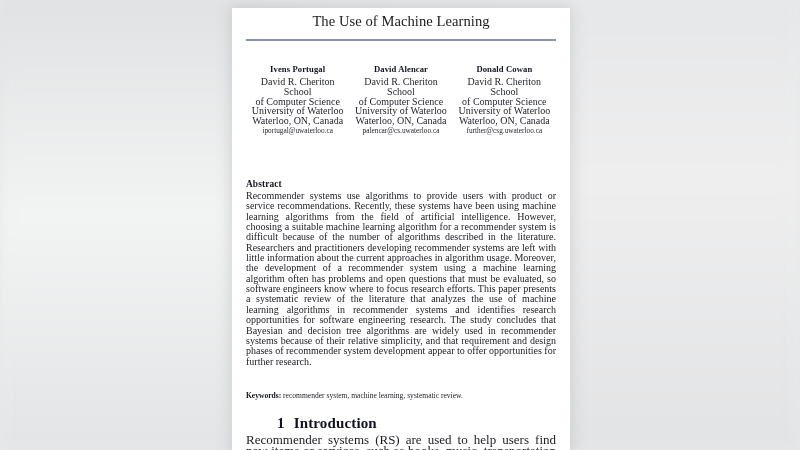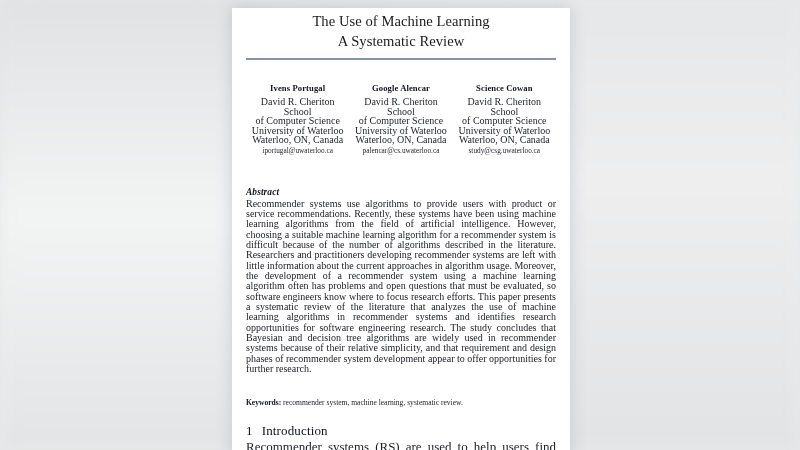--- a/index.html
+++ b/index.html
@@ -102,24 +102,23 @@
     font-size: 7.3px;
     color: #1d2028;
     margin-top: 1px;
   }
 
   
   .abstract-heading {
     font-weight: bold;
     font-size: 9.4px;
     color: #12151f;
-    margin-top: 31px;
+    margin-top: 43px;
     margin-bottom: 2px;
     letter-spacing: 0.1px;
-    font-style: italic;
   }
   .abstract-body {
     font-size: 10px;
     line-height: 10.35px;
     text-align: justify;
     text-justify: inter-word;
     color: #1a1c22;
     hyphens: none;
   }
 
@@ -127,24 +126,25 @@
     font-size: 7.55px;
     line-height: 10.3px;
     margin-top: 24px;
     color: #1a1c22;
   }
   .keywords b { color: #10131f; }
 
   
   .section-heading {
     margin-top: 14px;
-    font-size: 13px;
-    font-weight: normal;
+    font-size: 15px;
+    font-weight: bold;
     color: #10131f;
     letter-spacing: 0.15px;
+    margin-left: 31px;
   }
   .section-num { margin-right: 9px; }
   .section-body {
     font-size: 13px;
     line-height: 10.4px;
     text-align: justify;
     color: #1a1c22;
     margin-top: 3px;
   }
 </style>
@@ -153,52 +153,51 @@
 
 <div id="backdrop"></div>
 <div id="backdrop-left"></div>
 <div id="backdrop-right"></div>
 
 <div id="page">
   <div id="page-inner">
 
     <div class="title">
       <span class="title-line">The Use of Machine Learning</span>
-      <span class="title-line">A Systematic Review</span>
     </div>
 
     <div class="title-rule" style="background: rgb(135, 146, 171);"></div>
 
     <div class="authors">
 
       <div class="author">
         <span class="author-name">Ivens Portugal</span>
         <span class="author-line">David R. Cheriton School</span>
         <span class="author-line">of Computer Science</span>
         <span class="author-line">University of Waterloo</span>
         <span class="author-line">Waterloo, ON, Canada</span>
         <span class="author-email">iportugal@uwaterloo.ca</span>
       </div>
 
       <div class="author">
-        <span class="author-name">Google Alencar</span>
+        <span class="author-name">David Alencar</span>
         <span class="author-line">David R. Cheriton School</span>
         <span class="author-line">of Computer Science</span>
         <span class="author-line">University of Waterloo</span>
         <span class="author-line">Waterloo, ON, Canada</span>
         <span class="author-email">palencar@cs.uwaterloo.ca</span>
       </div>
 
       <div class="author">
-        <span class="author-name">Science Cowan</span>
+        <span class="author-name">Donald Cowan</span>
         <span class="author-line">David R. Cheriton School</span>
         <span class="author-line">of Computer Science</span>
         <span class="author-line">University of Waterloo</span>
         <span class="author-line">Waterloo, ON, Canada</span>
-        <span class="author-email">study@csg.uwaterloo.ca</span>
+        <span class="author-email">further@csg.uwaterloo.ca</span>
       </div>
 
     </div>
 
     <div class="abstract-heading">Abstract</div>
     <div class="abstract-body">Recommender systems use algorithms to provide users with product or service recommendations. Recently, these systems have been using machine learning algorithms from the field of artificial intelligence. However, choosing a suitable machine learning algorithm for a recommender system is difficult because of the number of algorithms described in the literature. Researchers and practitioners developing recommender systems are left with little information about the current approaches in algorithm usage. Moreover, the development of a recommender system using a machine learning algorithm often has problems and open questions that must be evaluated, so software engineers know where to focus research efforts. This paper presents a systematic review of the literature that analyzes the use of machine learning algorithms in recommender systems and identifies research opportunities for software engineering research. The study concludes that Bayesian and decision tree algorithms are widely used in recommender systems because of their relative simplicity, and that requirement and design phases of recommender system development appear to offer opportunities for further research.</div>
 
     <div class="keywords">
       <b>Keywords:</b><span> recommender system, machine learning, systematic review.</span>
     </div>

